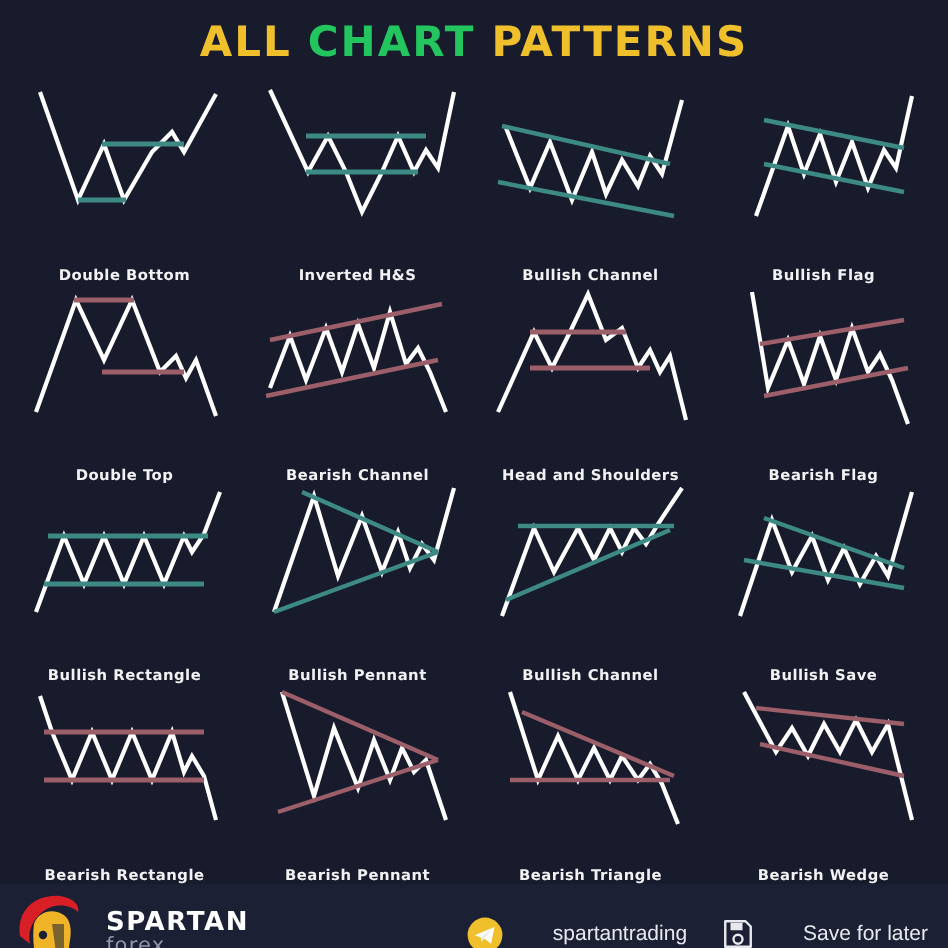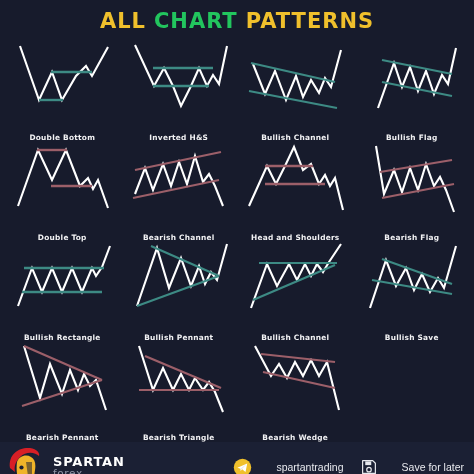--- a/index.html
+++ b/index.html
@@ -286,20 +286,32 @@
           <polyline points="14,66 30,18 40,44 50,26 58,48 66,32 74,50 82,36 88,46 100,4"></polyline>
         </g>
         <g stroke="#3d8a84" stroke-width="2.2">
           <line x1="26" y1="17" x2="96" y2="42"></line>
           <line x1="16" y1="38" x2="96" y2="52"></line>
         </g>
       </svg>
       <div class="cell-label">Bullish Save</div>
     </div>
 
+    <div class="cell">
+      <svg viewBox="0 0 112 72">
+        <g fill="none" stroke="#ffffff" stroke-width="2.1">
+          <polyline points="14,6 20,24 30,48 40,24 50,48 60,24 70,48 80,24 86,44 90,36 96,46 102,68"></polyline>
+        </g>
+        <g stroke="#9c5f69" stroke-width="2.4">
+          <line x1="16" y1="24" x2="96" y2="24"></line>
+          <line x1="16" y1="48" x2="96" y2="48"></line>
+        </g>
+      </svg>
+      <div class="cell-label">Bearish Rectangle</div>
+    </div>
 
     <div class="cell">
       <svg viewBox="0 0 112 72">
         <g fill="none" stroke="#ffffff" stroke-width="2.1">
           <polyline points="18,4 34,56 44,22 56,52 64,28 72,48 78,32 84,44 90,38 100,68"></polyline>
         </g>
         <g stroke="#9c5f69" stroke-width="2.2">
           <line x1="18" y1="4" x2="96" y2="38"></line>
           <line x1="16" y1="64" x2="96" y2="38"></line>
         </g>

